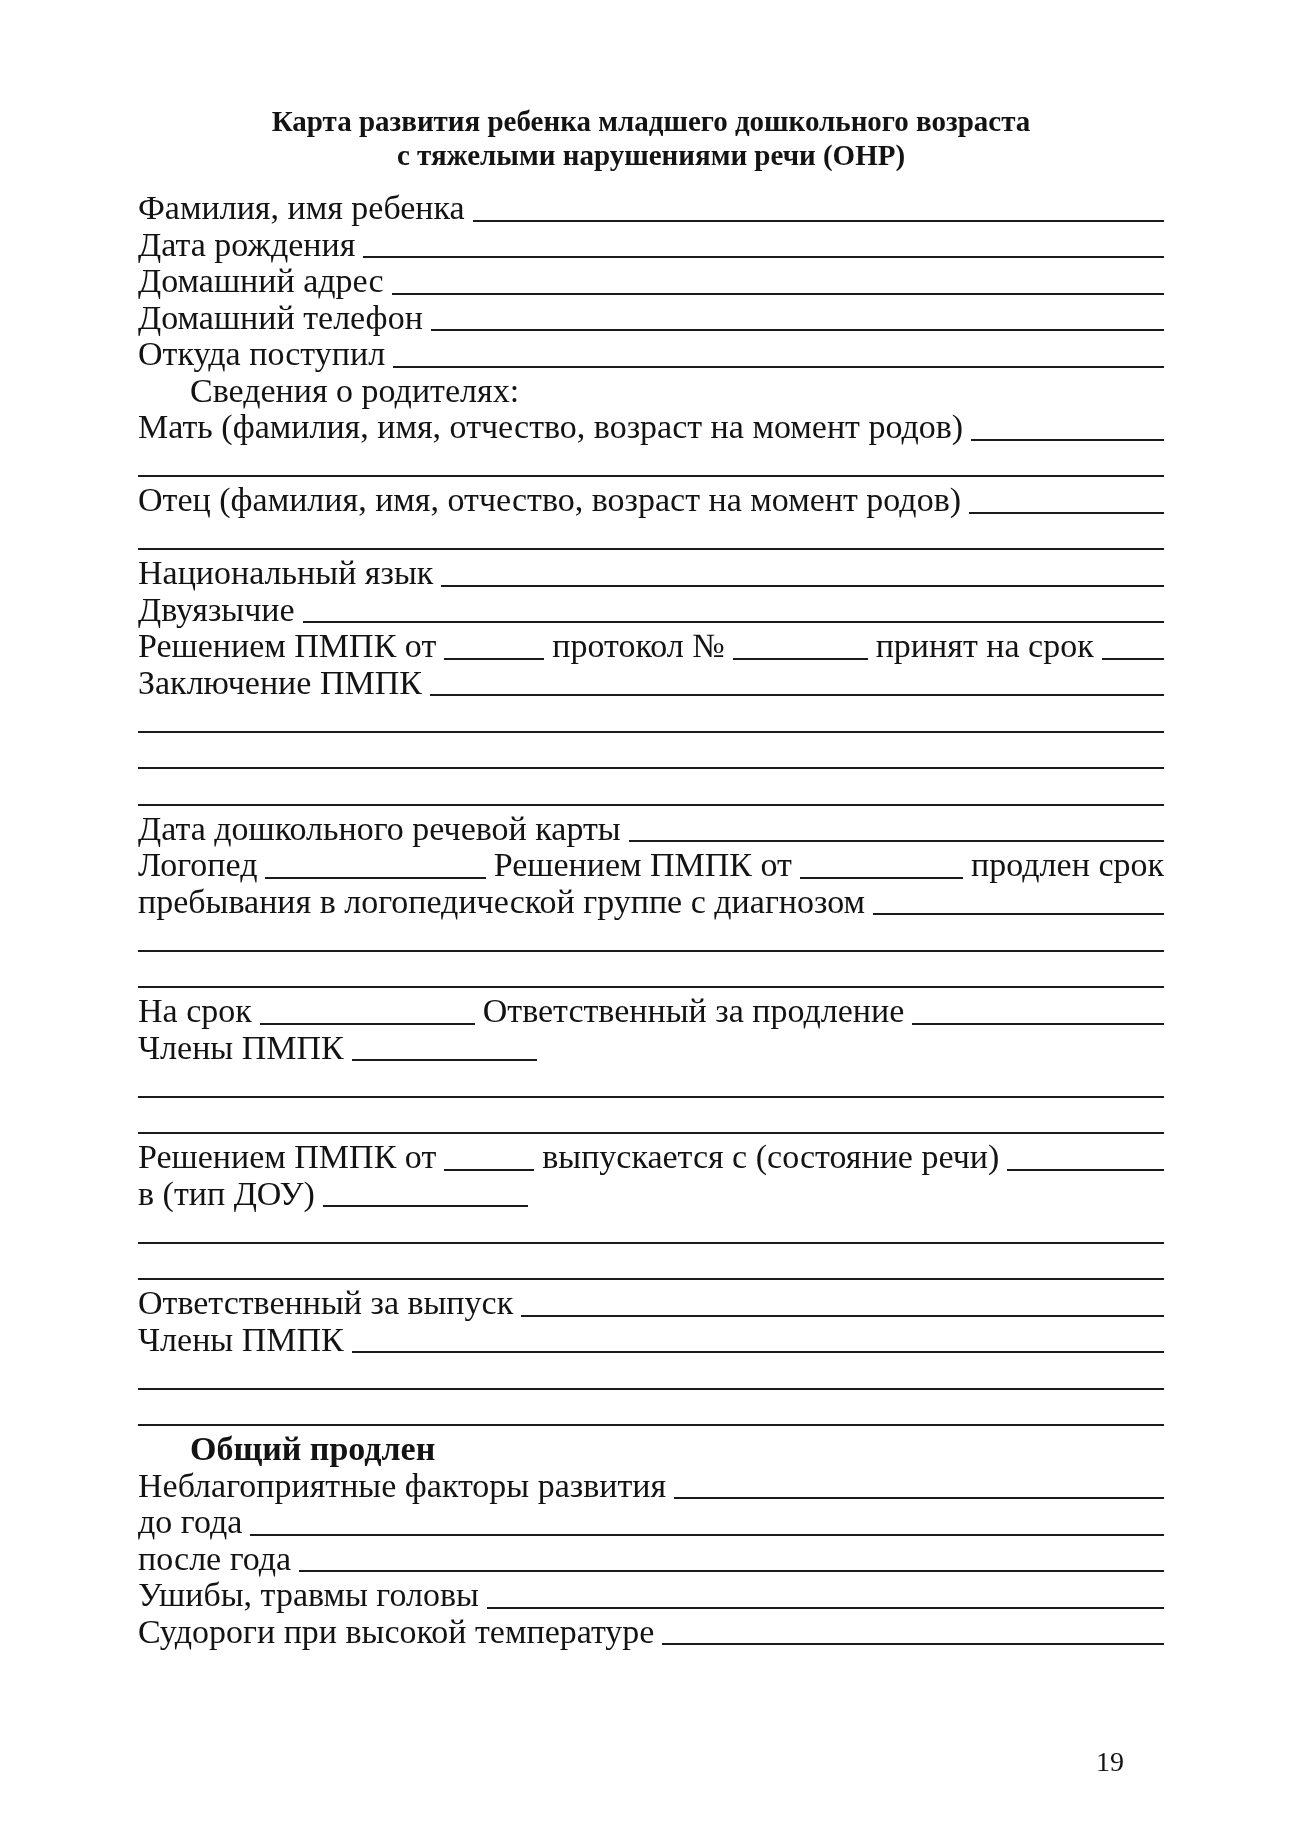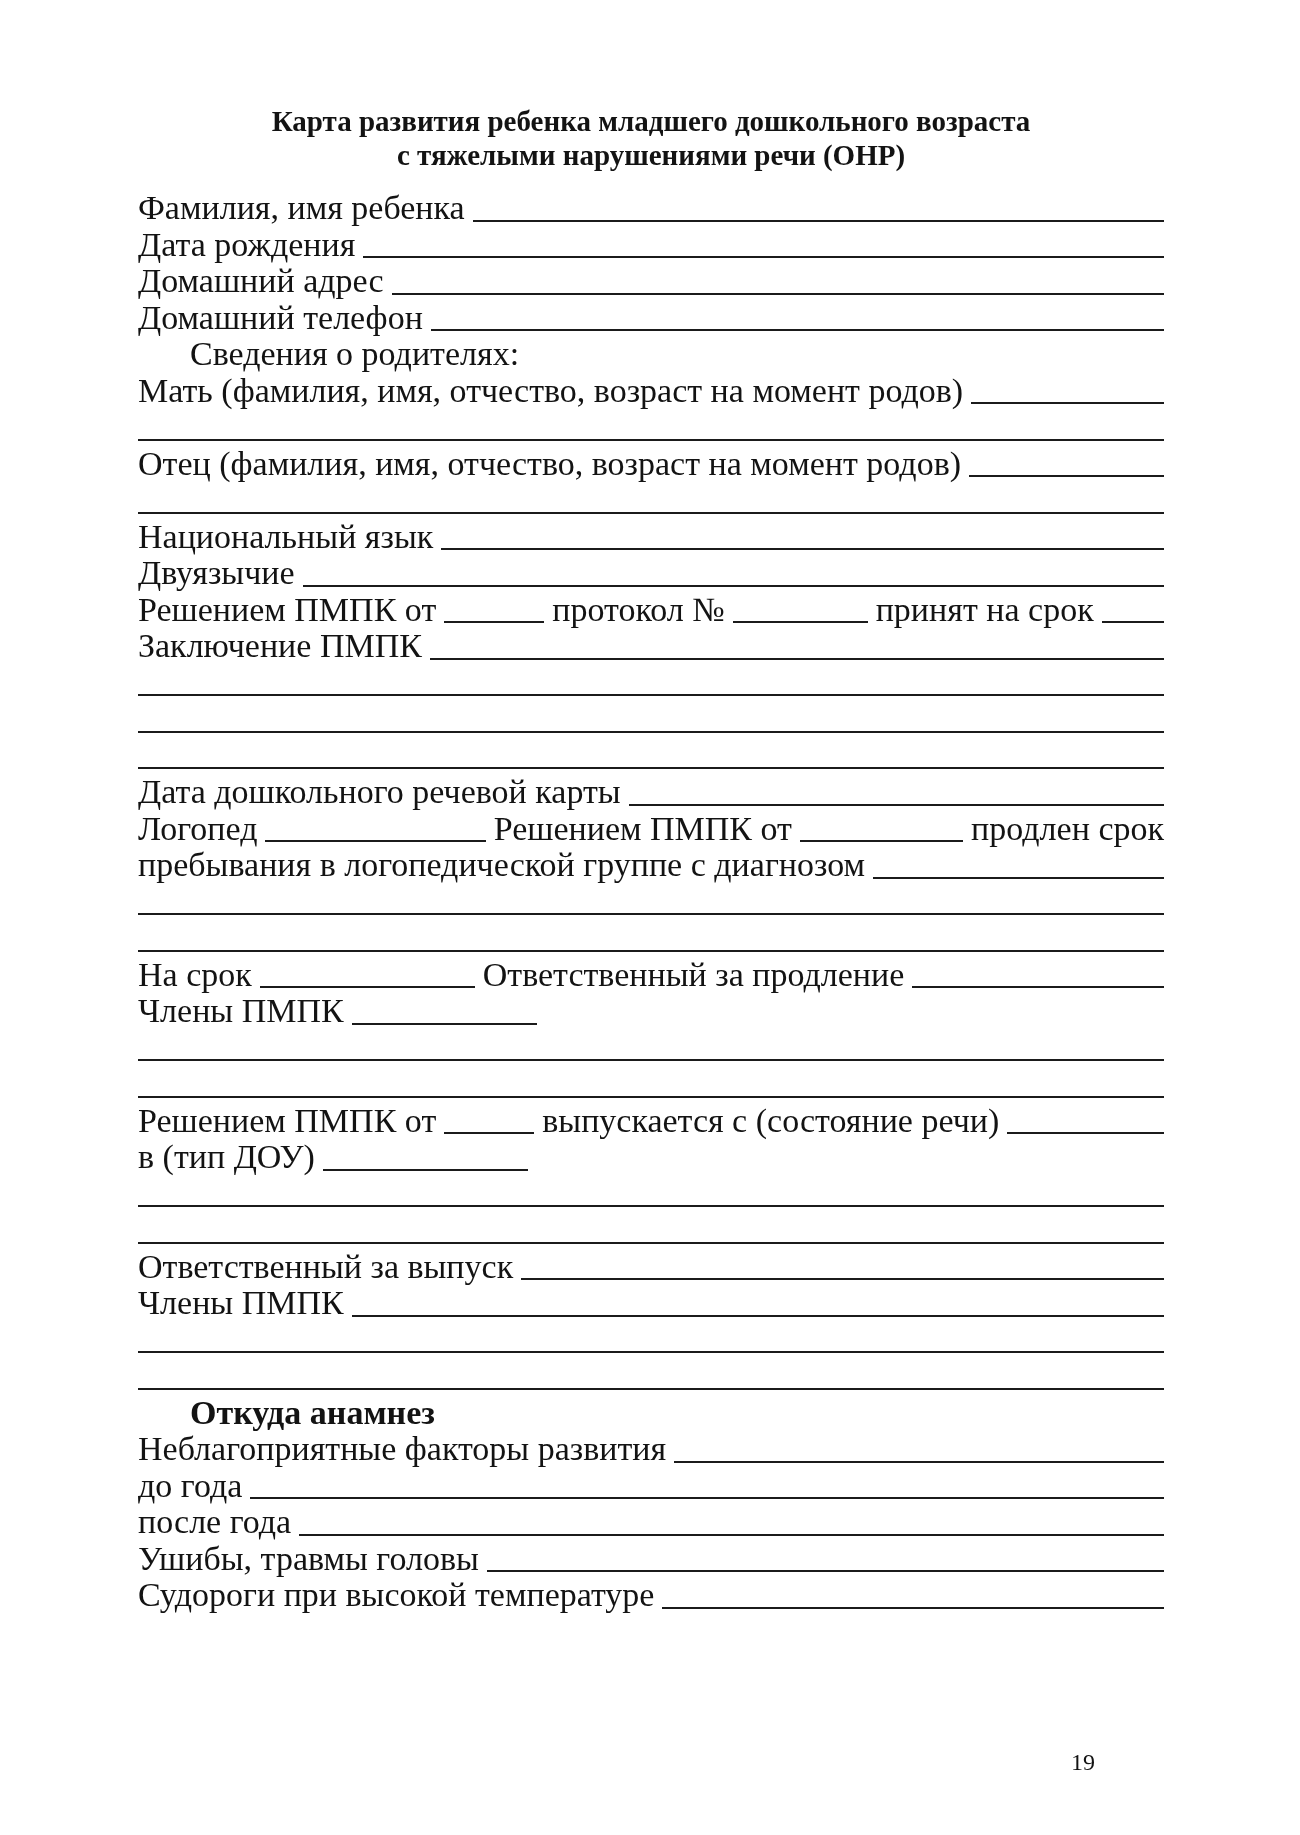--- a/index.html
+++ b/index.html
@@ -37,22 +37,22 @@
     align-self:flex-end;
     margin-bottom:5px;
     border-bottom:2px solid #1b1b1b;
   }
   .row .fill.grow { flex:1 1 0; min-width:40px; }
   .ml { margin-left:8px; }
   .indent { padding-left:52px; }
   .bold { font-weight:bold; }
   .pagenum {
     position:absolute;
-    top:1748px; right:157px;
-    font-size:24px;
+    top:1748px; right:128px;
+    font-size:28px;
     line-height:28px;
   }
 </style>
 </head>
 <body>
 
 <div class="page">
   <div class="content">
     <div class="title">
       <div>Карта развития ребенка младшего дошкольного возраста</div>
@@ -68,20 +68,24 @@
           <span class="fill ml grow"></span>
         </div>
         <div class="row">
           <span class="lbl">Домашний адрес</span>
           <span class="fill ml grow"></span>
         </div>
         <div class="row">
           <span class="lbl">Домашний телефон</span>
           <span class="fill ml grow"></span>
         </div>
+        <div class="row">
+          <span class="lbl">Откуда поступил</span>
+          <span class="fill ml grow"></span>
+        </div>
         <div class="row indent">
           <span class="lbl">Сведения о родителях:</span>
         </div>
         <div class="row">
           <span class="lbl">Мать (фамилия, имя, отчество, возраст на момент родов)</span>
           <span class="fill ml grow"></span>
         </div>
         <div class="row">
           <span class="fill grow"></span>
         </div>
@@ -182,21 +186,21 @@
           <span class="lbl">Члены ПМПК</span>
           <span class="fill ml grow"></span>
         </div>
         <div class="row">
           <span class="fill grow"></span>
         </div>
         <div class="row">
           <span class="fill grow"></span>
         </div>
         <div class="row indent bold">
-          <span class="lbl">Откуда анамнез</span>
+          <span class="lbl">Общий продлен</span>
         </div>
         <div class="row">
           <span class="lbl">Неблагоприятные факторы развития</span>
           <span class="fill ml grow"></span>
         </div>
         <div class="row">
           <span class="lbl">до года</span>
           <span class="fill ml grow"></span>
         </div>
         <div class="row">

